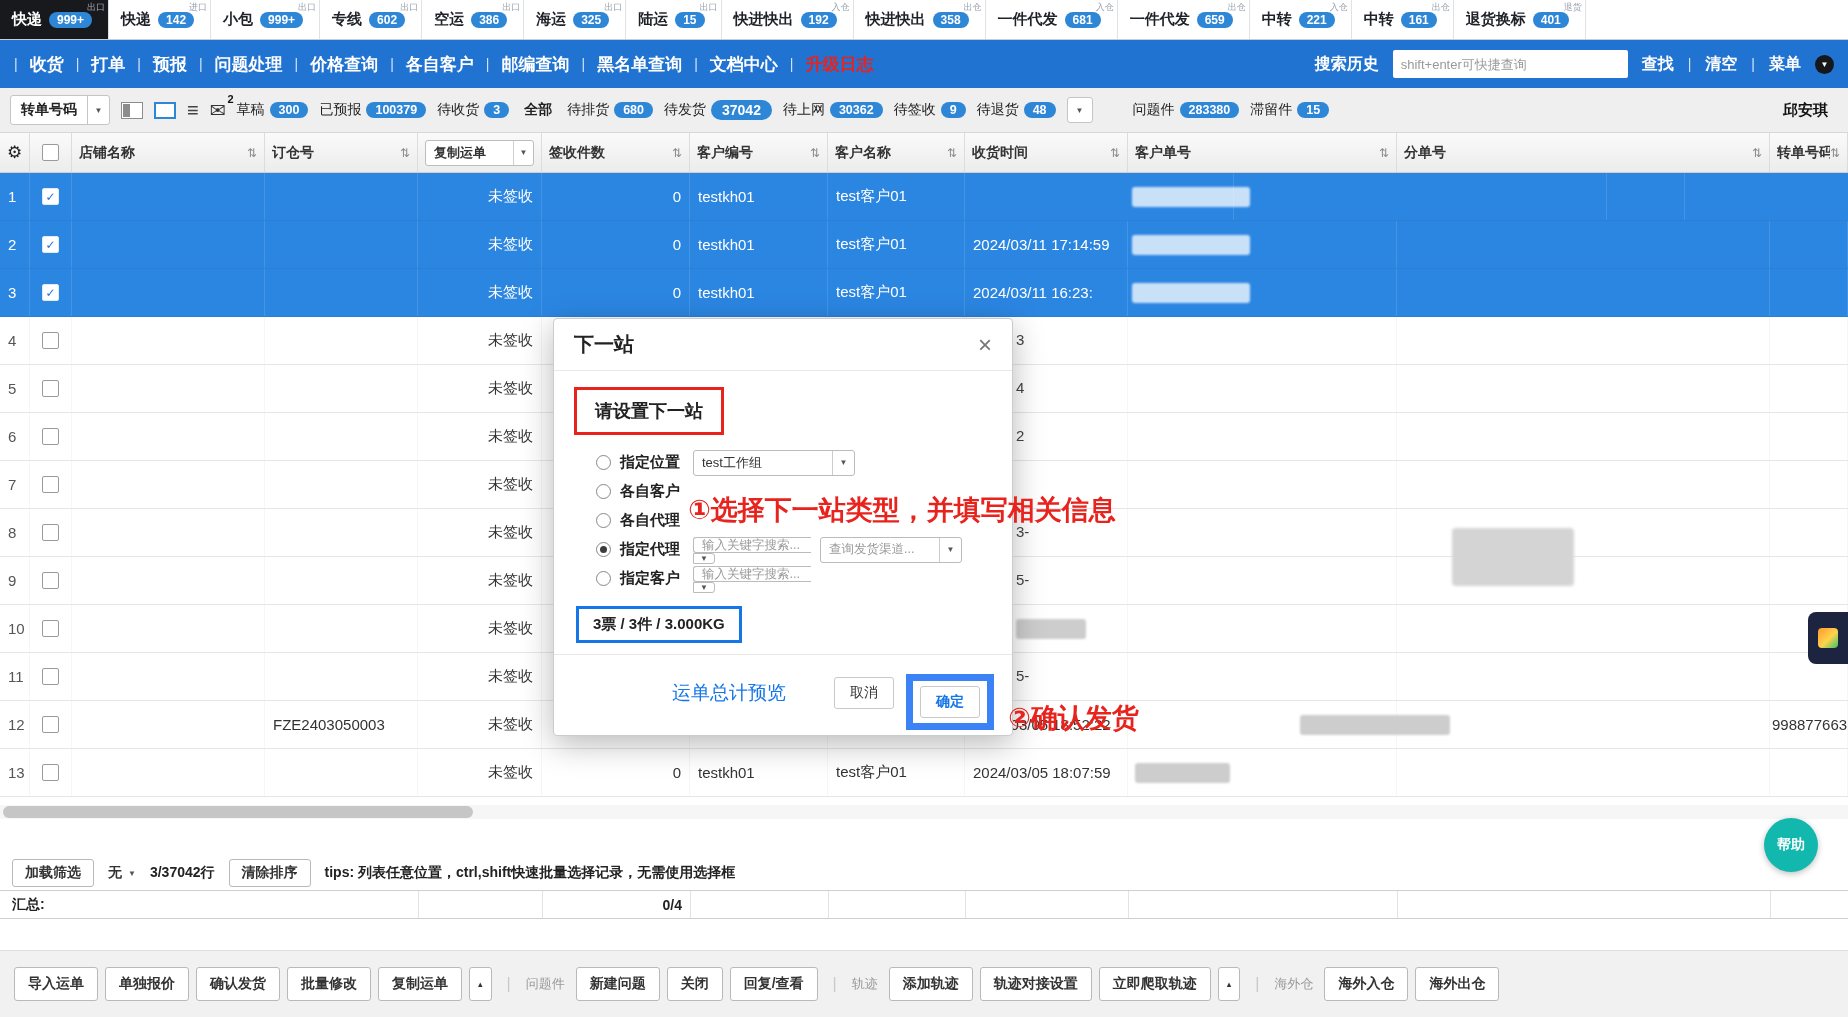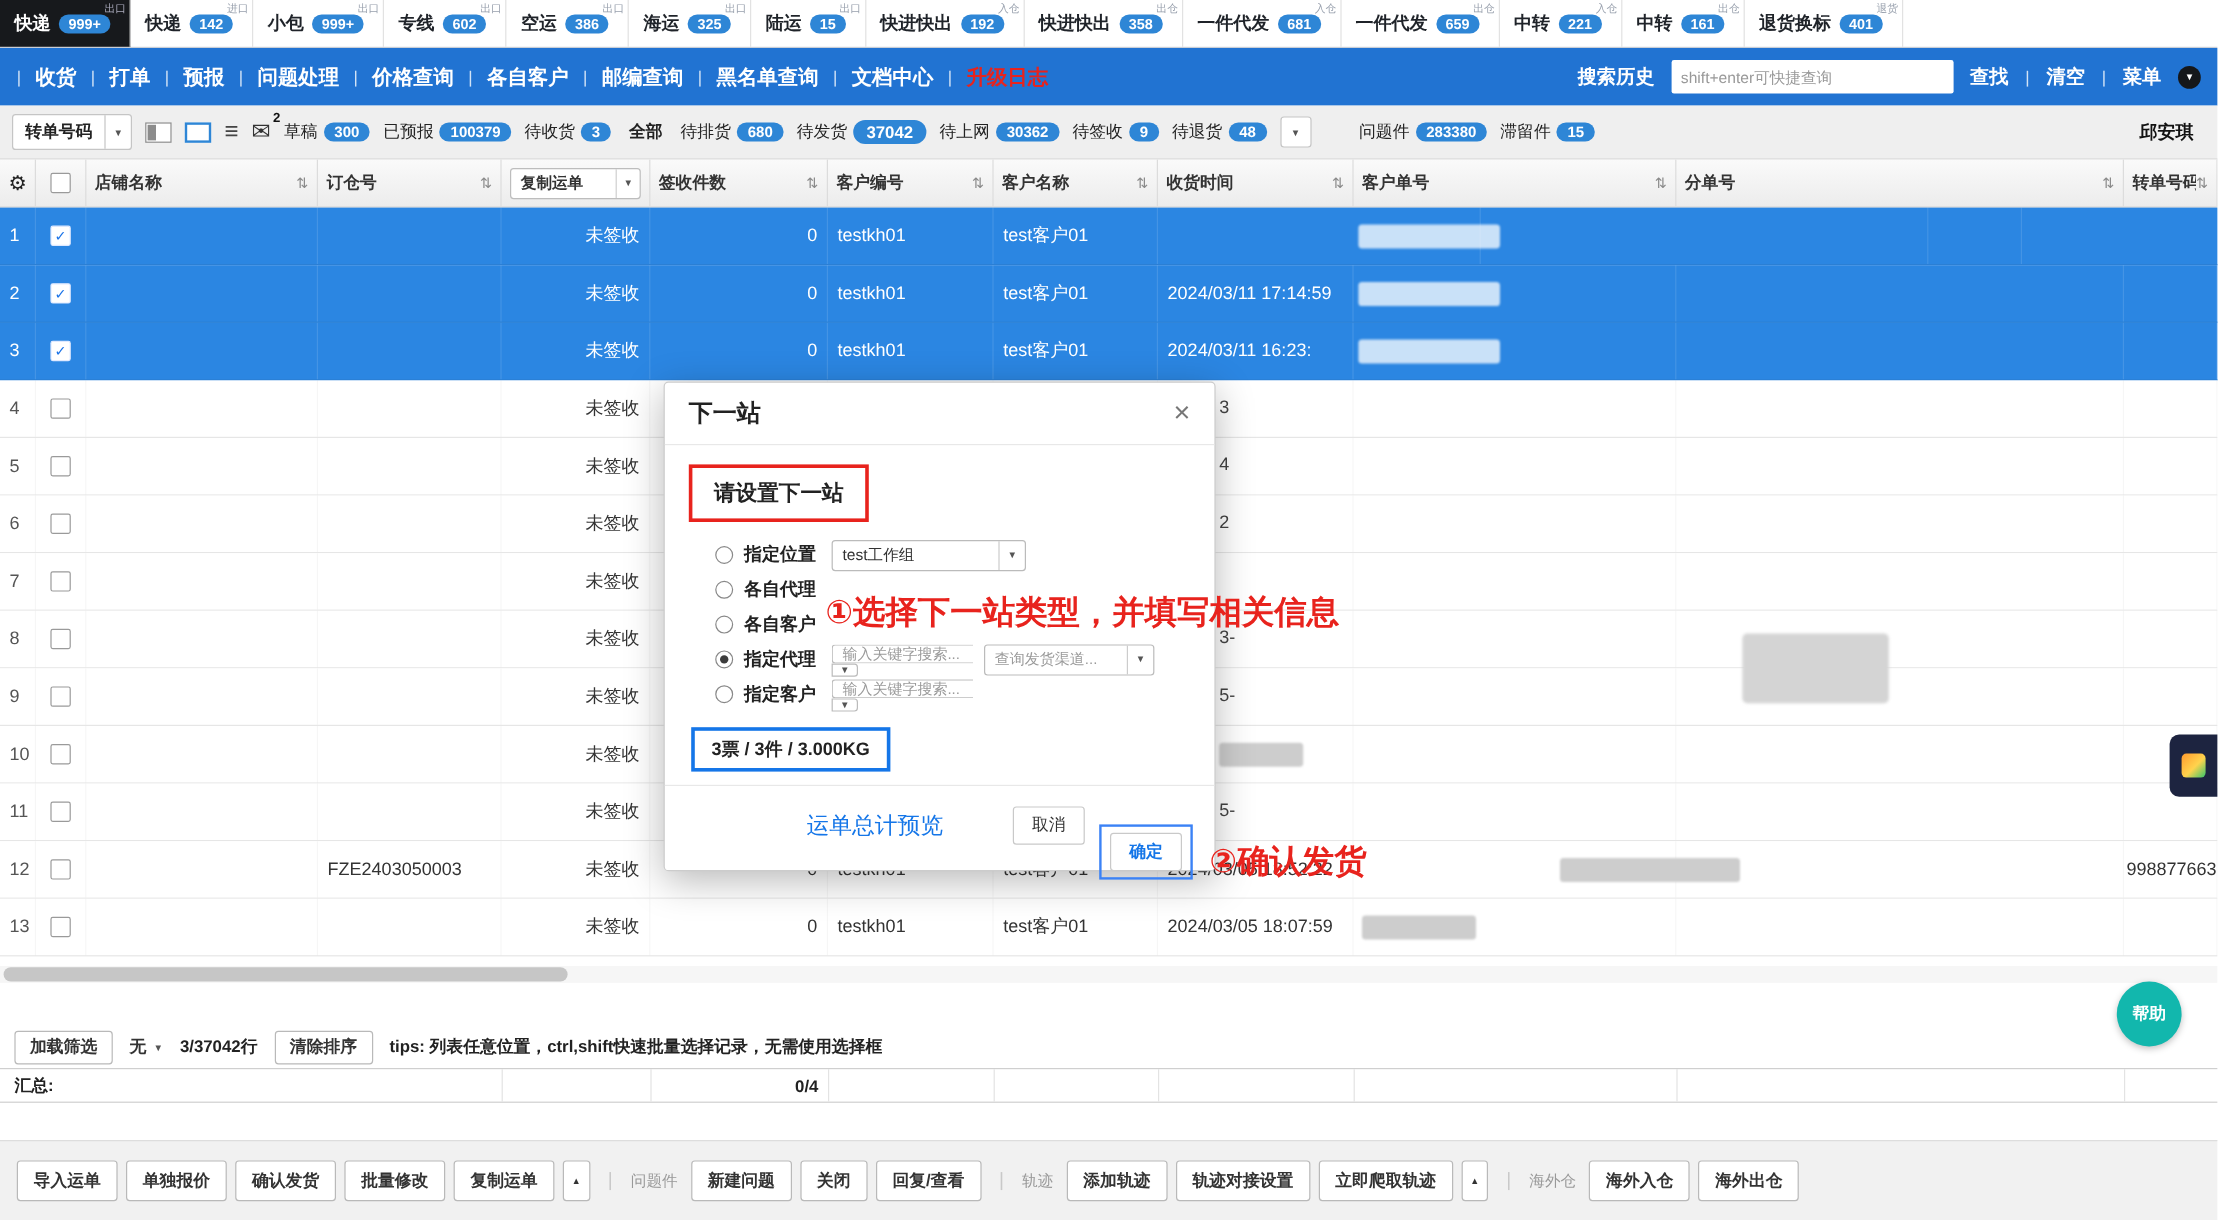--- a/index.html
+++ b/index.html
@@ -129,21 +129,21 @@
   .minput::placeholder { color:#9a9a9a; }
   .mcaret-btn { width:22px; border:1px solid #bbb; border-radius:0 3px 3px 0; background:#fff;
     display:flex; align-items:center; justify-content:center; font-size:8px; color:#555; cursor:pointer; }
   .totals-box { display:inline-block; margin:13px 0 0 2px; border:3px solid #1576e8; padding:6px 14px;
     font-size:15px; font-weight:bold; color:#222; }
   .modal-footer { margin-top:11px; border-top:1px solid #e8e8e8; padding:10px 18px 14px; display:flex; align-items:center; }
   .preview-link { margin-left:100px; color:#1576e8; font-size:19px; cursor:pointer; white-space:nowrap; }
   .mf-spacer { flex:1; }
   .btn-cancel { height:32px; display:flex; align-items:center; padding:0 15px; background:#fff; border:1px solid #c9c9c9;
     border-radius:3px; font-size:14px; color:#333; cursor:pointer; }
-  .confirm-wrap { border:2px solid #3b82f6; padding:5px 7px; margin-left:12px; position:relative; top:22px; background:transparent; }
+  .confirm-wrap { border:7px solid #3b82f6; padding:5px 7px; margin-left:12px; position:relative; top:9px; background:transparent; }
   .btn-confirm { height:32px; display:flex; align-items:center; padding:0 15px; background:#fff; border:1px solid #c9c9c9;
     border-radius:3px; font-size:14px; font-weight:bold; color:#1576e8; cursor:pointer; }
 
   
   .ann { position:absolute; color:#e8231d; font-size:27px; font-weight:bold; white-space:nowrap; z-index:50; }
   .ann1 { left:688px; top:492px; }
   .ann2 { left:1008px; top:700px; }
   .help-btn { position:absolute; left:1764px; top:818px; width:54px; height:54px; border-radius:50%;
     background:#12b7ad; color:#fff; font-size:14px; font-weight:bold; display:flex; align-items:center; justify-content:center;
     cursor:pointer; z-index:60; box-shadow:0 2px 6px rgba(0,0,0,.25); }
@@ -661,25 +661,25 @@
         <div class="opt-row">
           <span class="radio"></span>
           <span class="opt-label">指定位置</span>
           <span class="mselect">
             <span class="mselect-val">test工作组</span>
             <span class="mcaret">▼</span>
           </span>
         </div>
         <div class="opt-row">
           <span class="radio"></span>
-          <span class="opt-label">各自代理</span>
+          <span class="opt-label">各自客户</span>
         </div>
         <div class="opt-row">
           <span class="radio"></span>
-          <span class="opt-label">各自客户</span>
+          <span class="opt-label">各自代理</span>
         </div>
         <div class="opt-row">
           <span class="radio">
             <span class="radio-dot"></span>
           </span>
           <span class="opt-label">指定代理</span>
           <span class="msearch">
             <input class="minput" placeholder="输入关键字搜索..." style="">
             <span class="mcaret-btn">▼</span>
           </span>

